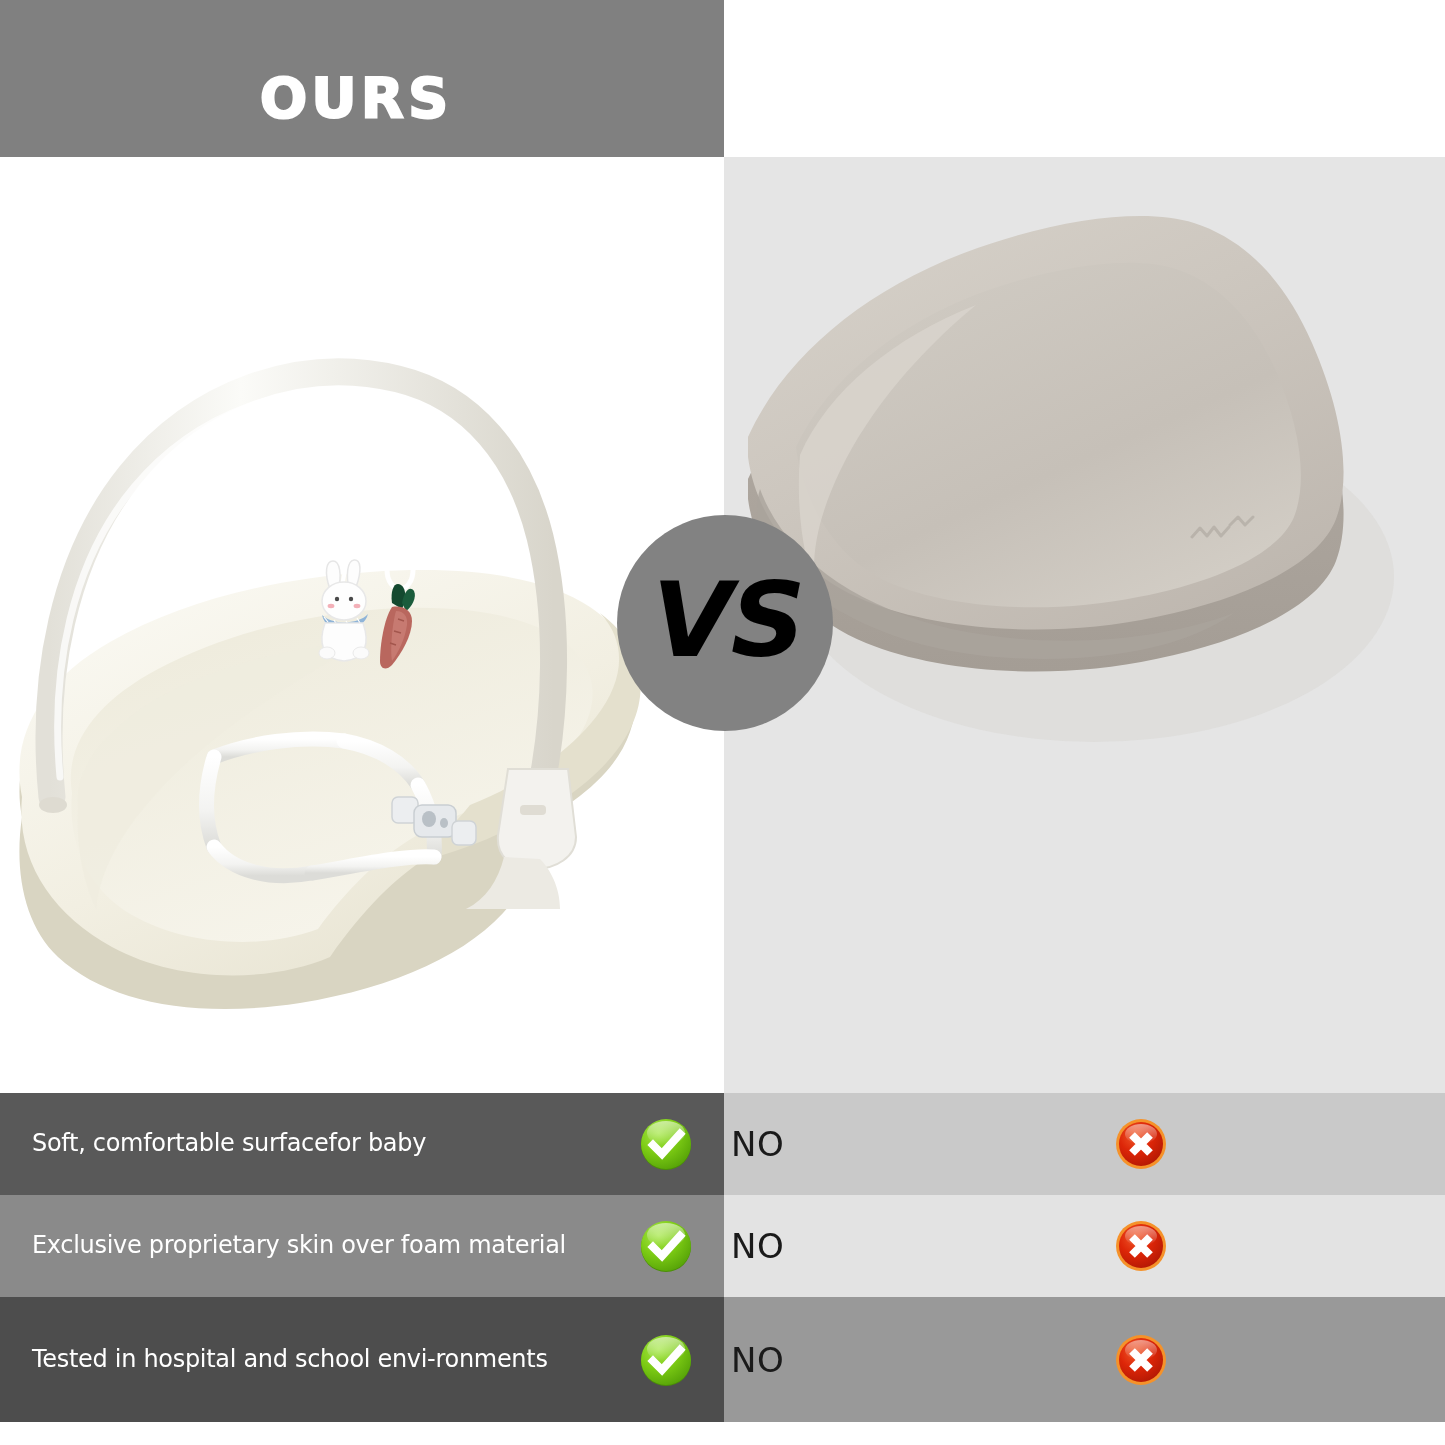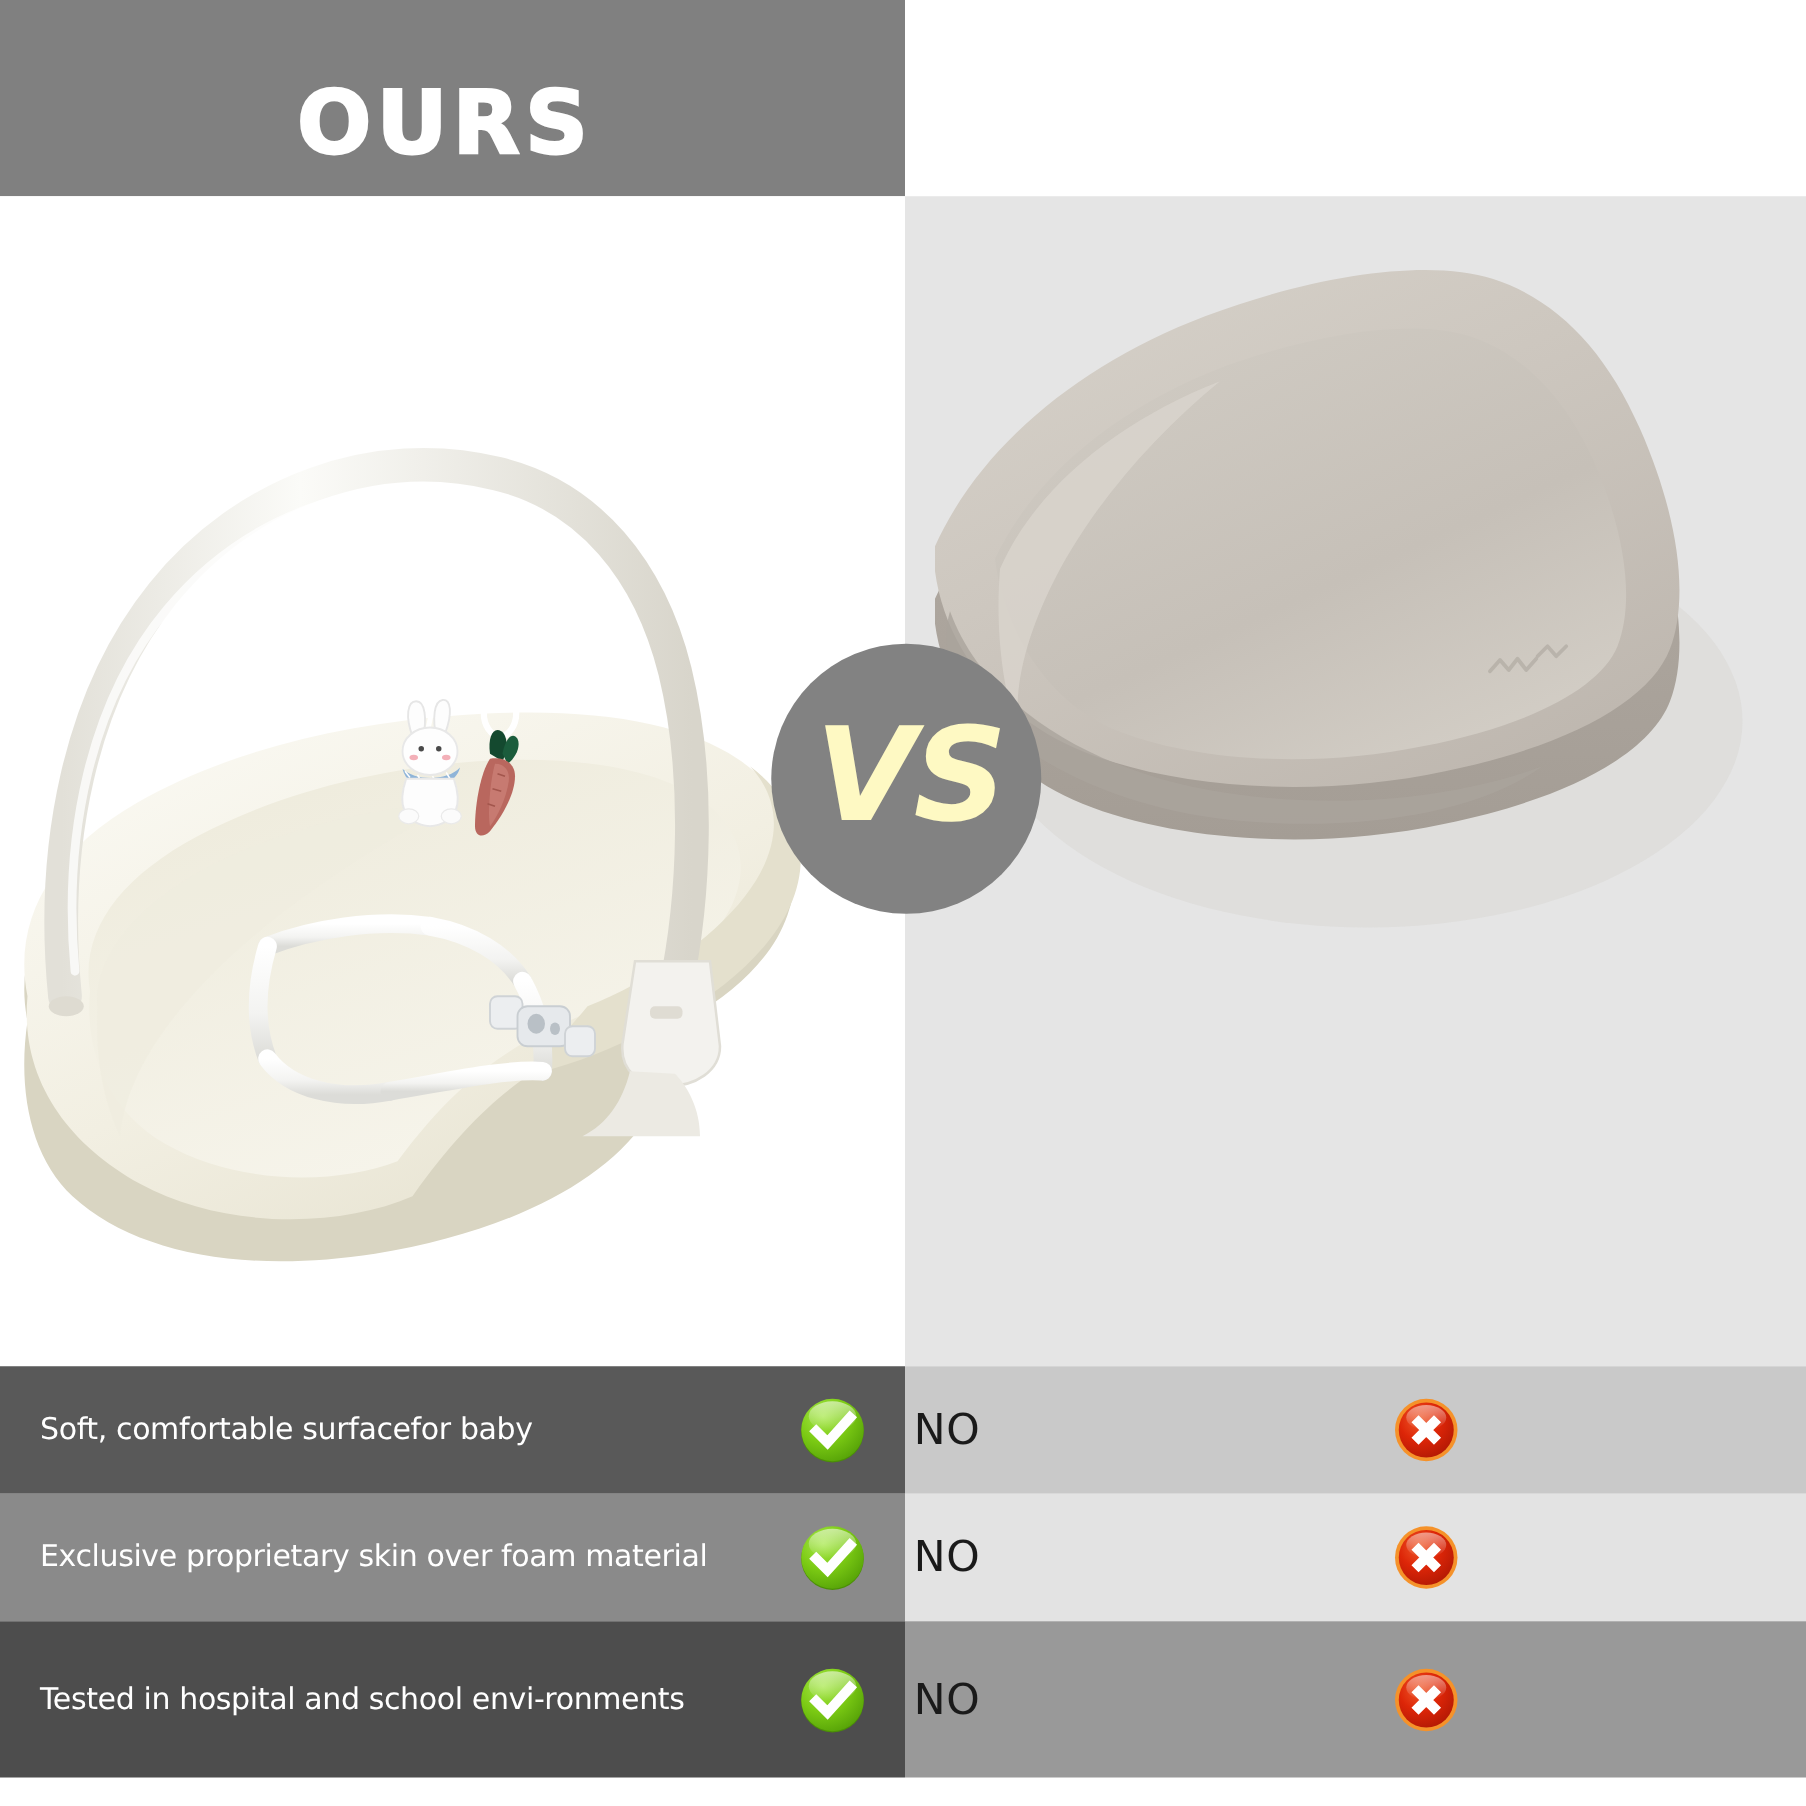--- a/index.html
+++ b/index.html
@@ -38,21 +38,21 @@
     width: 724px;
     background: #808080;
   }
   .header-others {
     width: 721px;
     background: #b4b4b4;
   }
   .header-title {
     color: #ffffff;
     font-weight: 900;
-    font-size: 70px;
+    font-size: 56px;
     letter-spacing: 4px;
     line-height: 1;
     font-family: "DejaVu Sans", sans-serif;
     margin-top: 39px;
     -webkit-text-stroke: 2px #ffffff;
   }
   .header-ours .header-title { transform: translateX(-6px); }
   .header-others .header-title { transform: translateX(-1px); }
 
   
@@ -86,21 +86,21 @@
     width: 216px;
     height: 216px;
     border-radius: 50%;
     background: #828282;
     z-index: 40;
     display: flex;
     align-items: center;
     justify-content: center;
   }
   .vs-text {
-    color: #fef9c3;
+    color: #000000;
     font-size: 104px;
     font-weight: 900;
     font-style: italic;
     letter-spacing: -2px;
     line-height: 1;
     font-family: "DejaVu Sans", sans-serif;
     transform: translate(3px, -3px);
   }
 
   

